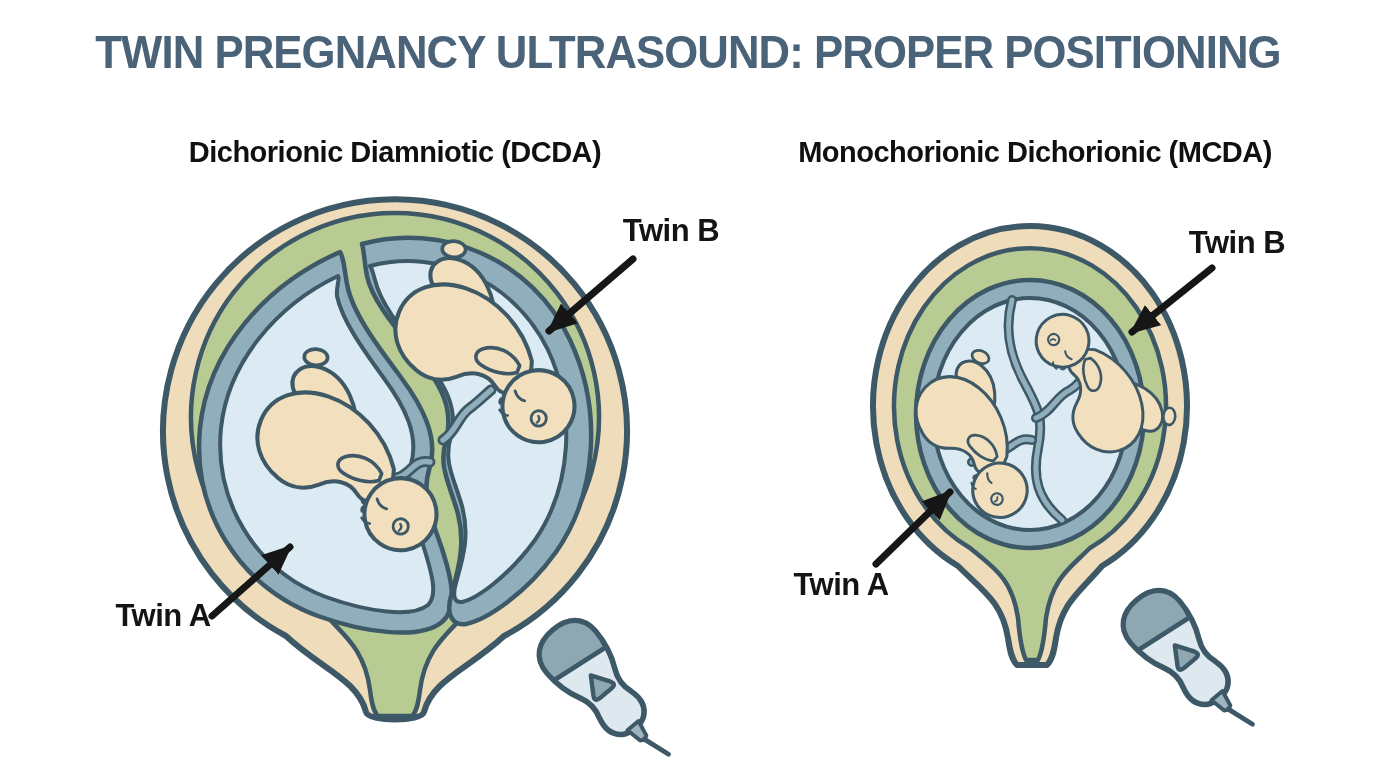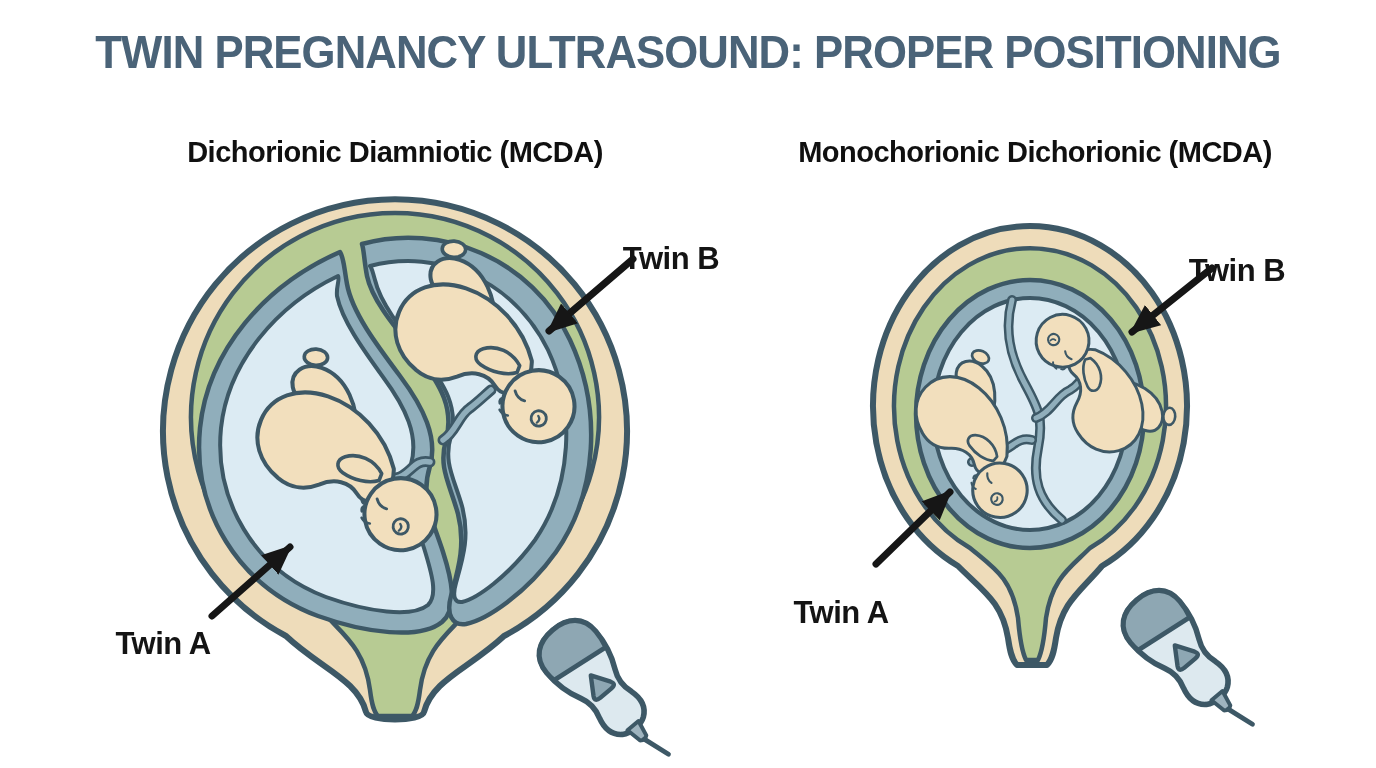--- a/index.html
+++ b/index.html
@@ -14,21 +14,21 @@
     transform:scaleX(0.93);transform-origin:center;white-space:nowrap;
   }
   .subtitle{
     position:absolute;top:136px;text-align:center;font-size:29px;font-weight:bold;
     color:#101010;letter-spacing:-0.5px;white-space:nowrap;
   }
   .subtitle.dcda{left:150px;width:490px;}
   .subtitle.mcda{left:770px;width:530px;}
   .twin-label{
     position:absolute;font-size:31px;font-weight:bold;color:#141414;
-    letter-spacing:-0.5px;white-space:nowrap;margin-top:28px;
+    letter-spacing:-0.5px;white-space:nowrap;
   }
   .lbl-a-dcda{left:108px;top:598px;width:110px;text-align:center;}
   .lbl-b-dcda{left:616px;top:213px;width:110px;text-align:center;}
   .lbl-a-mcda{left:786px;top:567px;width:110px;text-align:center;}
   .lbl-b-mcda{left:1182px;top:225px;width:110px;text-align:center;}
 </style>
 </head>
 <body>
 
 <div class="canvas">
@@ -160,20 +160,20 @@
 
       <line x1="876" y1="564" x2="950" y2="492" stroke="#161616" stroke-width="7" stroke-linecap="round" marker-end="url(#ah)"></line>
       <line x1="1212" y1="268" x2="1132" y2="332" stroke="#161616" stroke-width="7" stroke-linecap="round" marker-end="url(#ah)"></line>
 
       <use href="#probe" transform="translate(1182,654) rotate(-40) scale(0.8)"></use>
     </g>
   </svg>
 
   <div class="page-title">TWIN PREGNANCY ULTRASOUND: PROPER POSITIONING</div>
 
-  <div class="subtitle dcda">Dichorionic Diamniotic (MCDA)</div>
+  <div class="subtitle dcda">Dichorionic Diamniotic (DCDA)</div>
   <div class="subtitle mcda">Monochorionic Dichorionic (MCDA)</div>
 
   <div class="twin-label lbl-a-dcda">Twin A</div>
   <div class="twin-label lbl-b-dcda">Twin B</div>
   <div class="twin-label lbl-a-mcda">Twin A</div>
   <div class="twin-label lbl-b-mcda">Twin B</div>
 </div>
 
 </body></html>

